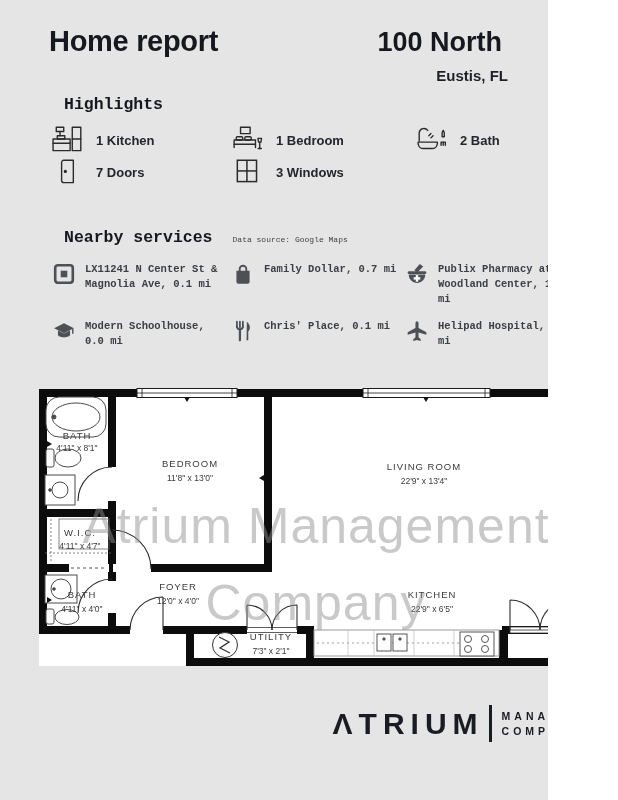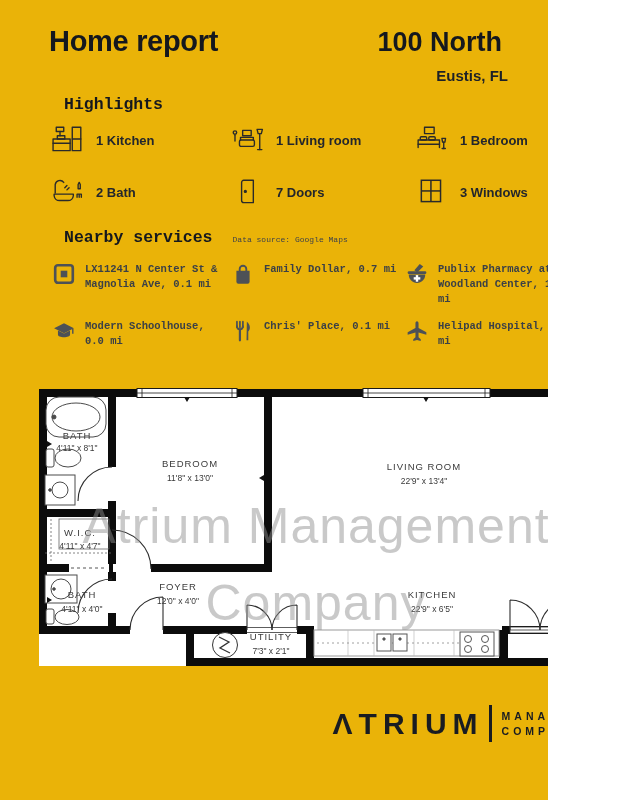--- a/index.html
+++ b/index.html
@@ -1,28 +1,28 @@
 <!DOCTYPE html>
 <html><head>
 <meta charset="utf-8">
 <style>
   html,body{margin:0;padding:0;background:#fff;}
-  #page{position:relative;width:548px;height:800px;background:#eab308;overflow:hidden;
+  #page{position:relative;width:548px;height:800px;background:#e5e5e5;overflow:hidden;
         font-family:"Liberation Sans",sans-serif;color:#1a1d23;}
   .abs{position:absolute;}
   
   .title{left:49px;top:25px;font-size:29px;font-weight:800;letter-spacing:-0.3px;color:#15181e;}
   .prop-name{right:46px;top:27px;font-size:27px;font-weight:800;text-align:right;color:#15181e;}
   .prop-loc{right:40px;top:67px;font-size:15px;font-weight:700;text-align:right;color:#1d2127;}
   
   .sec-head{left:64px;font-size:16.5px;font-weight:800;color:#15181e;font-family:Liberation Mono, monospace;}
   .src-note{font-size:8px;font-weight:400;color:#3f434a;margin-left:20px;}
   
   .hl-grid{left:52px;top:126px;width:540px;display:grid;
-           grid-template-columns:180px 184px 160px;row-gap:24px;}
+           grid-template-columns:180px 184px 160px;row-gap:4px;}
   .hl-item{display:flex;align-items:center;}
   .hl-item svg{flex:0 0 auto;}
   .hl-label{margin-left:12px;font-size:13px;font-weight:700;color:#23262c;}
   
   .svc-grid{left:53px;top:262px;width:545px;display:grid;
             grid-template-columns:179px 174px 176px;row-gap:11px;}
   .svc-item{display:flex;align-items:flex-start;font-family:Liberation Mono, monospace;}
   .svc-item svg{flex:0 0 auto;margin-top:1px;}
   .svc-label{margin-left:10px;font-size:10.5px;line-height:1.45;font-weight:700;
              color:#3b4046;max-width:142px;}
@@ -59,35 +59,20 @@
           <rect x="4" y="1" width="7" height="4"></rect>
             <line x1="7.5" y1="5" x2="7.5" y2="9"></line>
           <rect x="19" y="1" width="8" height="22"></rect>
             <line x1="19" y1="12" x2="27" y2="12"></line>
           <rect x="1" y="12" width="16" height="11"></rect>
             <line x1="1" y1="16" x2="17" y2="16"></line>
           <rect x="5" y="9" width="7" height="3"></rect>
         </g>
       </svg>
       <span class="hl-label">1 Kitchen</span>
-    </div>
-    <div class="hl-item">
-      <svg width="32" height="28" viewBox="0 0 30 26">
-        <g fill="none" stroke="#2a2a2a" stroke-width="1.3" stroke-linecap="round" stroke-linejoin="round">
-          <circle cx="2.8" cy="6" r="1.6"></circle>
-            <line x1="2.8" y1="8.5" x2="2.8" y2="14"></line>
-          <rect x="10" y="4" width="8" height="5"></rect>
-          <rect x="7" y="13" width="14" height="6" rx="1.5"></rect>
-          <path d="M8,13 v-2.5 h12 v2.5"></path>
-          <line x1="26" y1="7" x2="26" y2="22"></line>
-            <path d="M23.5,3 h5 l-1,4 h-3 z"></path>
-            <line x1="24" y1="22" x2="28" y2="22"></line>
-        </g>
-      </svg>
-      <span class="hl-label">1 Living room</span>
     </div>
     <div class="hl-item">
       <svg width="32" height="28" viewBox="0 0 30 26">
         <g fill="none" stroke="#2a2a2a" stroke-width="1.3" stroke-linecap="round" stroke-linejoin="round">
           <rect x="8" y="1" width="9" height="6"></rect>
           <path d="M2,20 v-7 h20 v7"></path>
             <line x1="2" y1="17" x2="22" y2="17"></line>
           <rect x="4" y="10" width="6" height="3" rx="1"></rect>
             <rect x="12" y="10" width="6" height="3" rx="1"></rect>
           <line x1="26" y1="15" x2="26" y2="21"></line>

